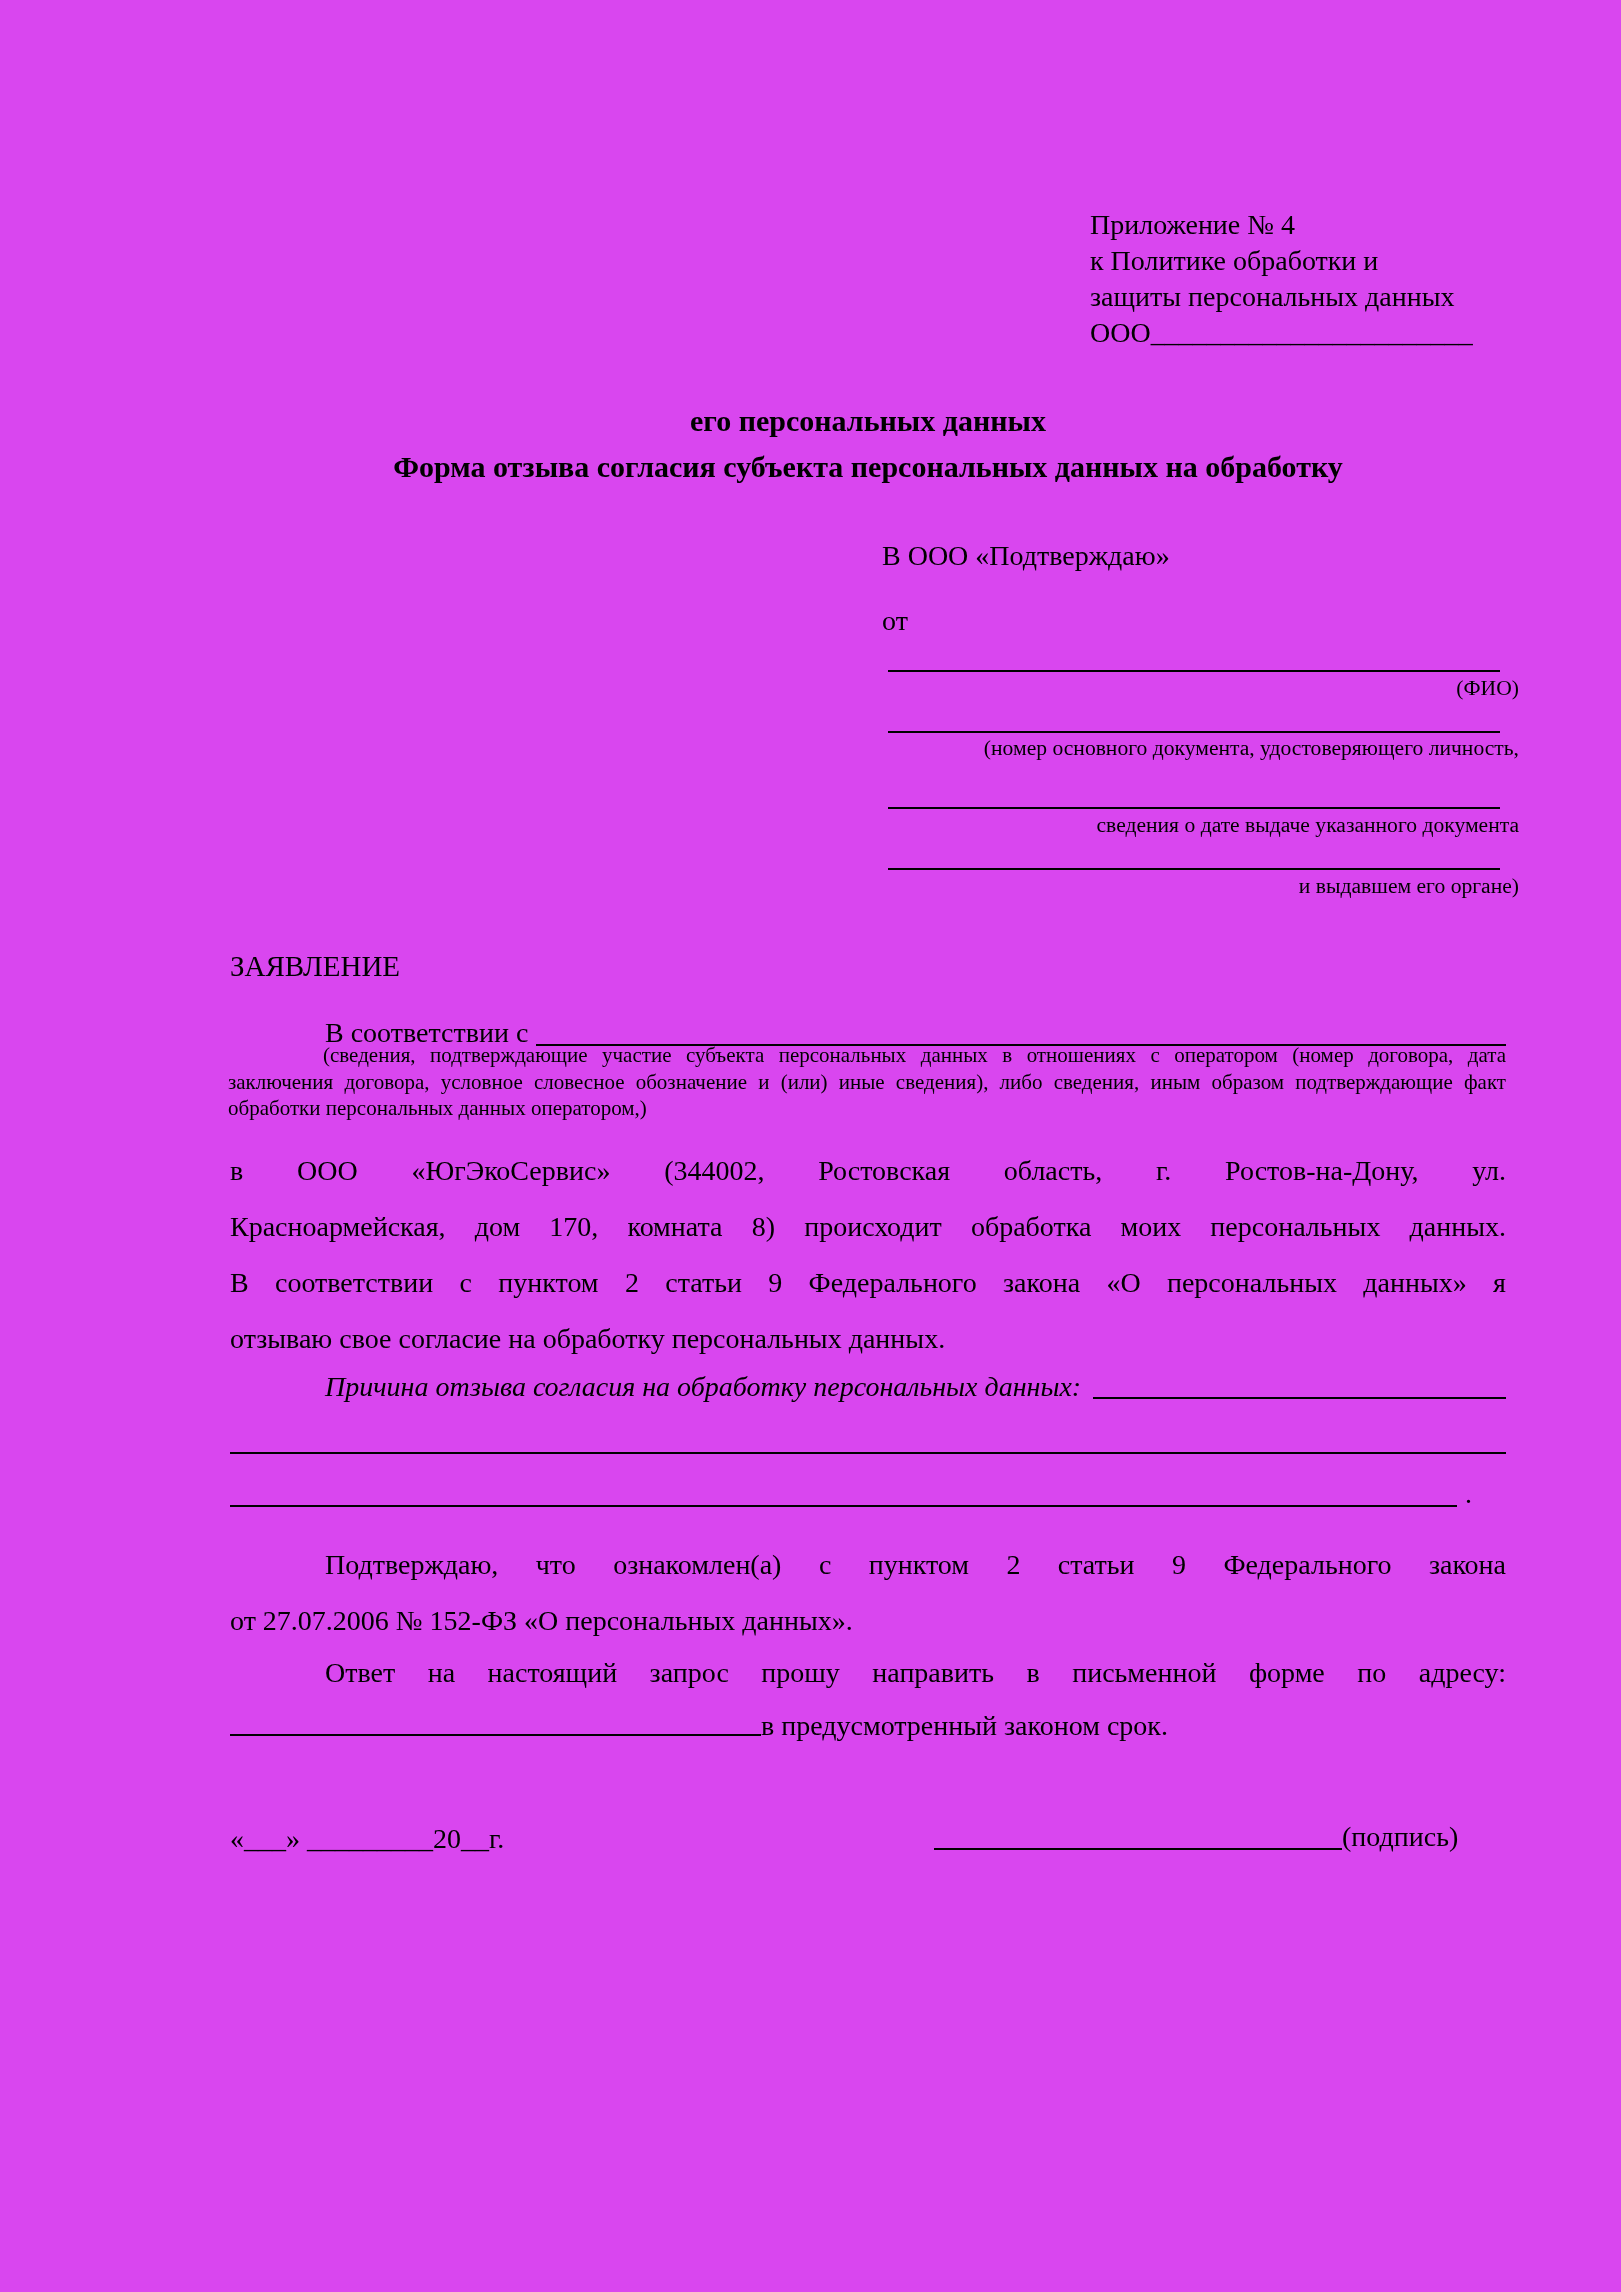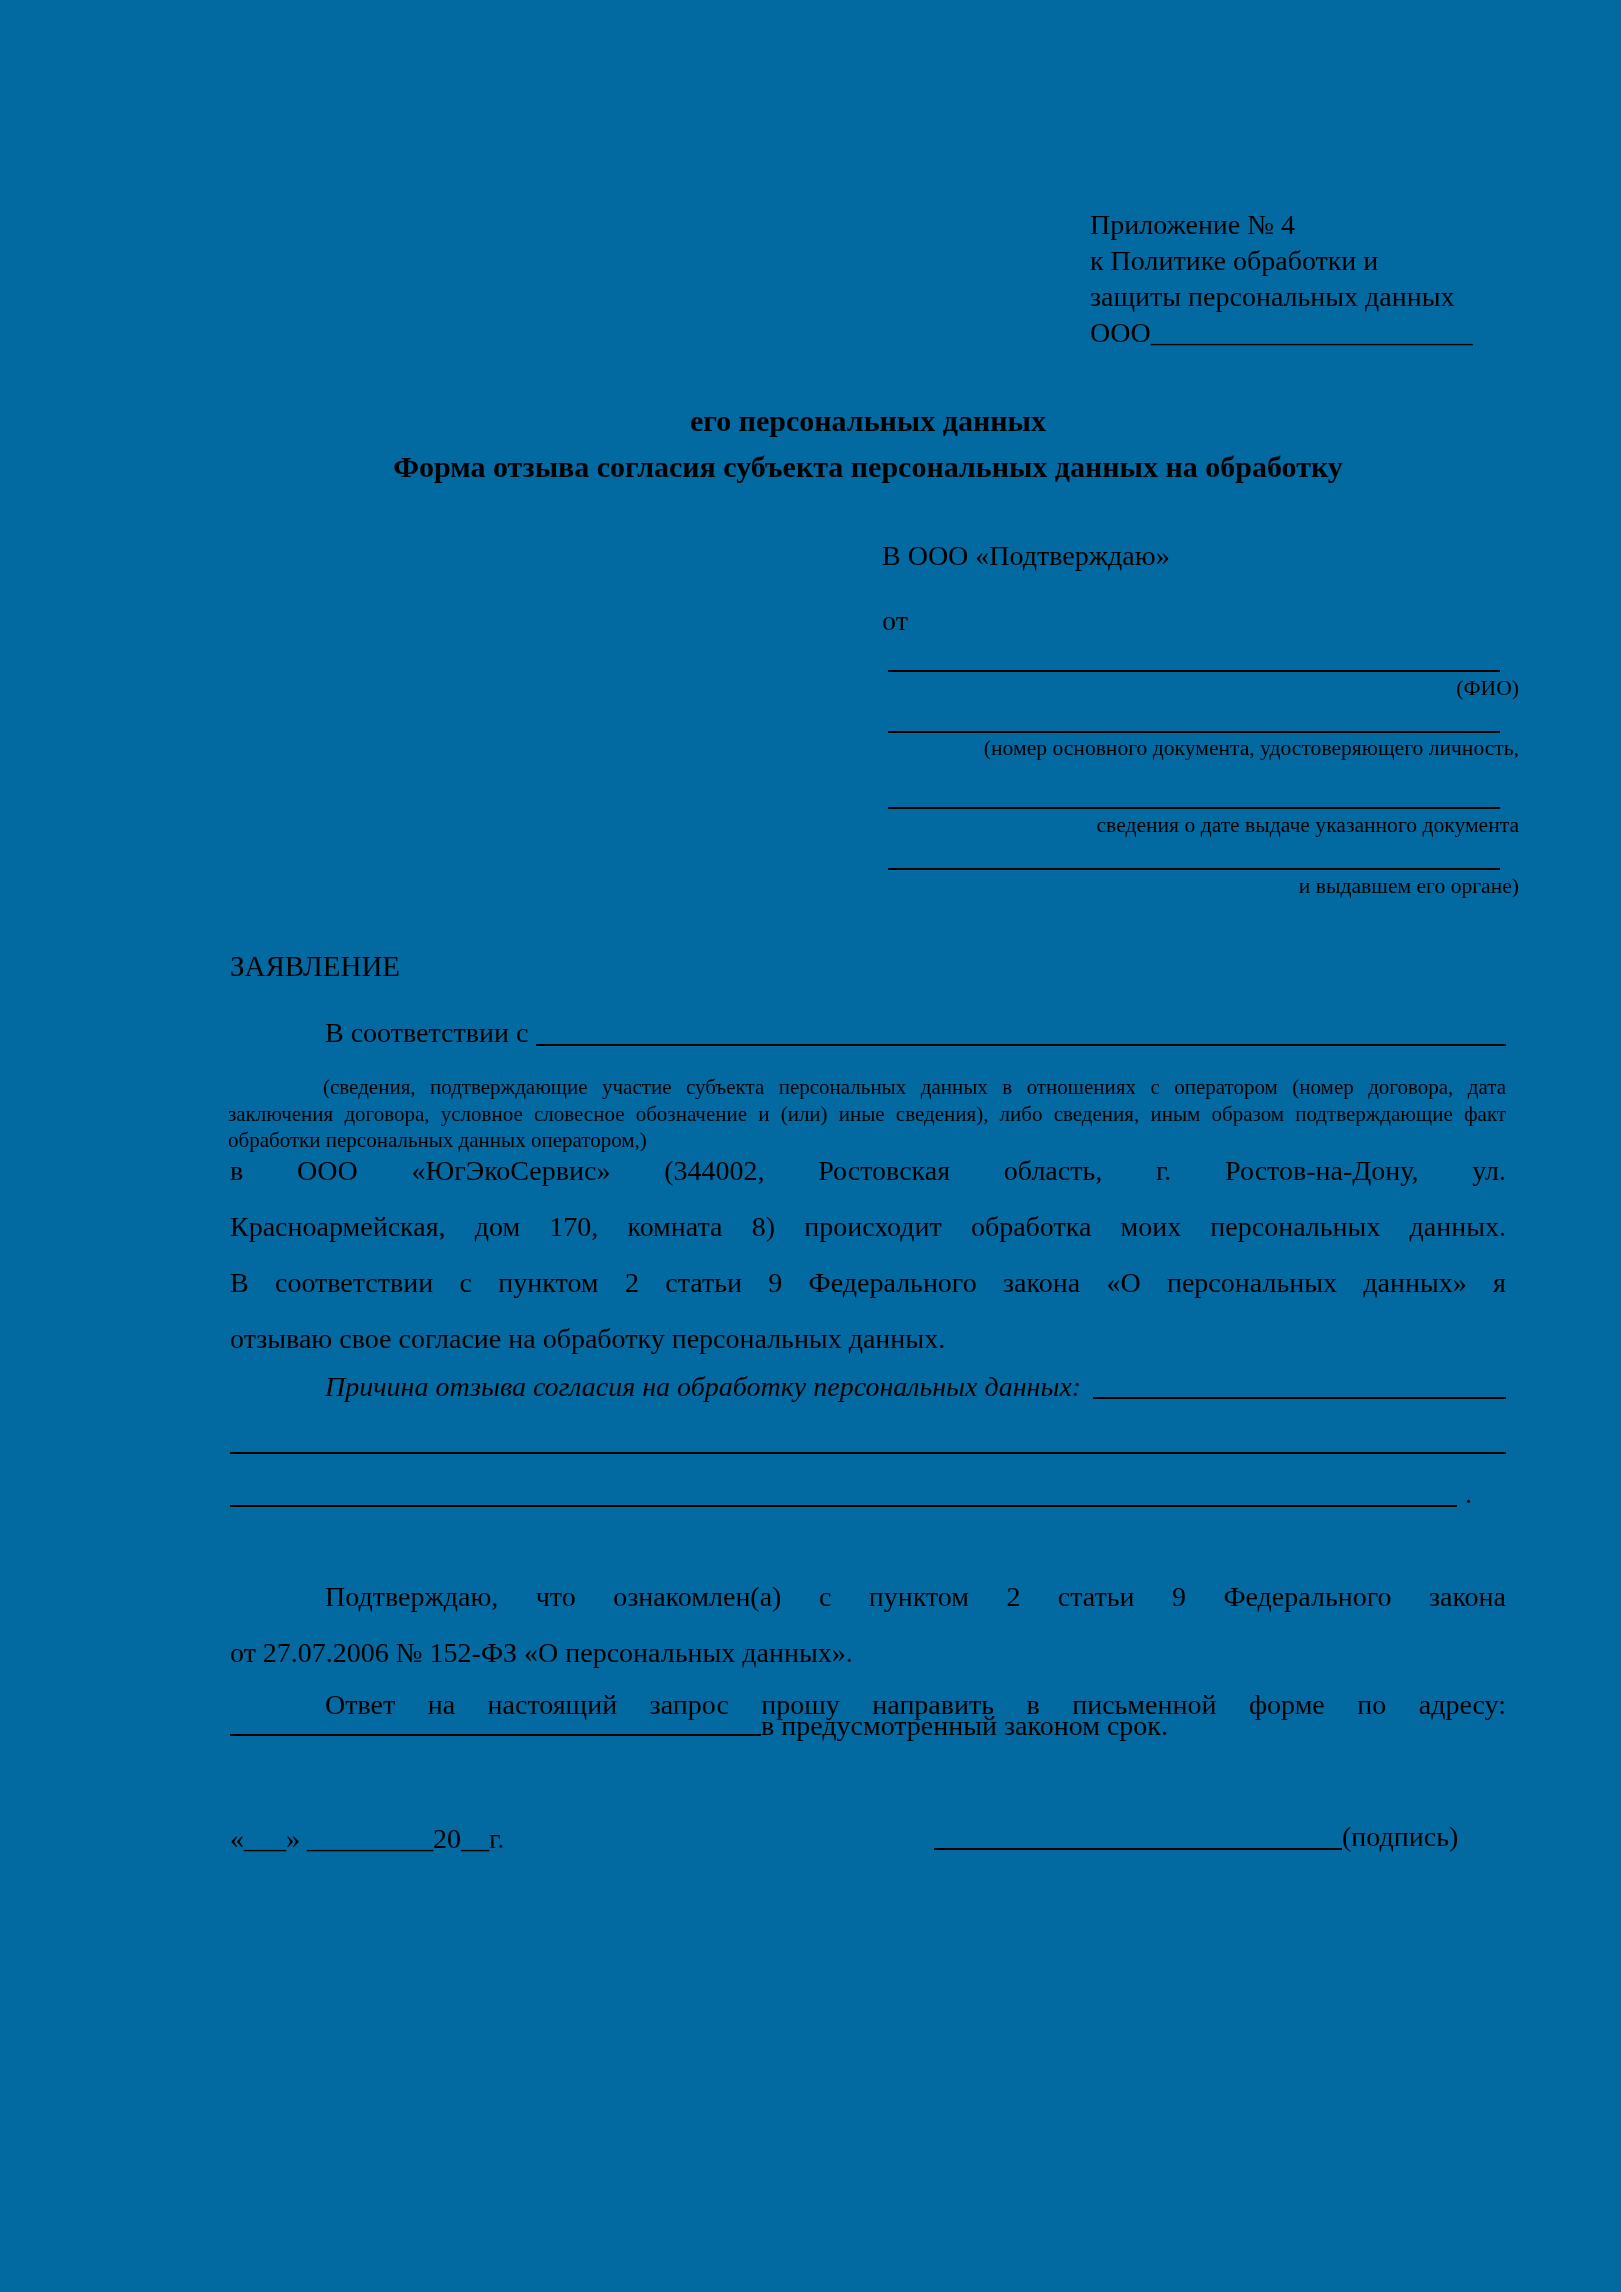--- a/index.html
+++ b/index.html
@@ -1,17 +1,17 @@
 <!DOCTYPE html>
 <html><head>
 <meta charset="utf-8">
 <style>
   html,body { margin:0; padding:0; background:#ffffff; }
   .page {
-    position:relative; width:1621px; height:2293px; background:#0369a1;
+    position:relative; width:1621px; height:2293px; background:#d946ef;
     font-family:"Liberation Serif", serif; color:#000;
     overflow:hidden;
   }
   
   .hdr { position:absolute; left:1090px; top:207px; font-size:28px; line-height:36px; }
   
   .title { position:absolute; left:230px; top:398px; width:1276px; text-align:center;
            font-weight:bold; font-size:30px; line-height:46px; }
   
   .addr-org  { position:absolute; left:882px; top:540px; font-size:28px; }
@@ -20,21 +20,21 @@
   .frule.r1 { top:670px; } .frule.r2 { top:731px; } .frule.r3 { top:807px; } .frule.r4 { top:868px; }
   .fcap  { position:absolute; left:868px; width:651px; text-align:right; font-size:21.6px; }
   .fcap.c1 { top:676px; } .fcap.c2 { top:736px; } .fcap.c3 { top:813px; } .fcap.c4 { top:874px; }
   
   .heading { position:absolute; left:230px; top:950px; width:1276px; text-align:left; font-size:29px; }
   .lead { position:absolute; left:230px; top:1013px; width:1276px; height:39px; display:flex; font-size:28px; }
   .lead .txt { padding-left:95px; line-height:39px; white-space:nowrap; }
   .fill { flex:1 1 auto; border-bottom:2px solid #000; margin-bottom:5.9px; margin-left:7.8px; }
   .fine { position:absolute; left:228px; top:1042px; width:1278px; font-size:21px; line-height:26.5px; }
   .just { text-align:justify; text-align-last:justify; }
-  .indent { text-indent:95px;margin-top:32px; }
+  .indent { text-indent:95px; }
   .bodyp { position:absolute; left:230px; top:1143px; width:1276px; font-size:28px; line-height:56px; }
   .reason { position:absolute; left:230px; top:1366px; width:1276px; height:41px; display:flex; font-size:28px; }
   .reason .txt { padding-left:95px; line-height:41px; white-space:nowrap;font-style:italic; }
   .reason .fill { margin-bottom:7.8px; margin-left:11.8px; }
   .ruleA { position:absolute; left:230px; top:1452px; width:1276px; height:0; border-top:2px solid #000; }
   .ruleB { position:absolute; left:230px; top:1505px; width:1227px; height:0; border-top:2px solid #000; }
   .period { position:absolute; left:1465px; top:1478px; font-size:28px; }
   .confirm { position:absolute; left:230px; top:1537px; width:1276px; font-size:28px; line-height:56px; }
   .reply1 { position:absolute; left:230px; top:1653px; width:1276px; font-size:28px; line-height:39px; }
   .reply2 { position:absolute; left:230px; top:1706px; width:1276px; height:39px; display:flex; align-items:flex-end; font-size:28px; }

